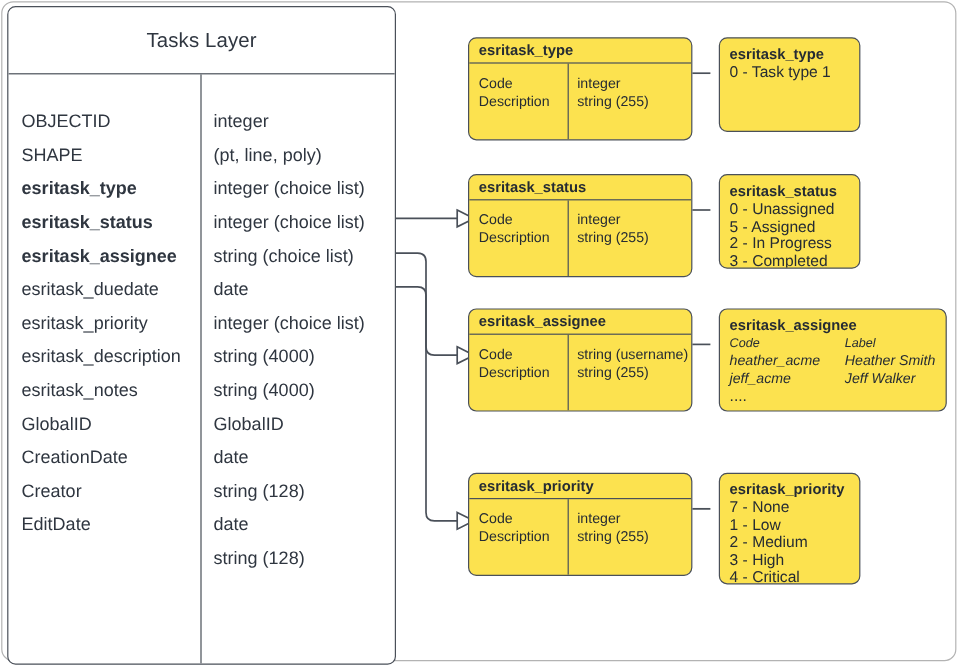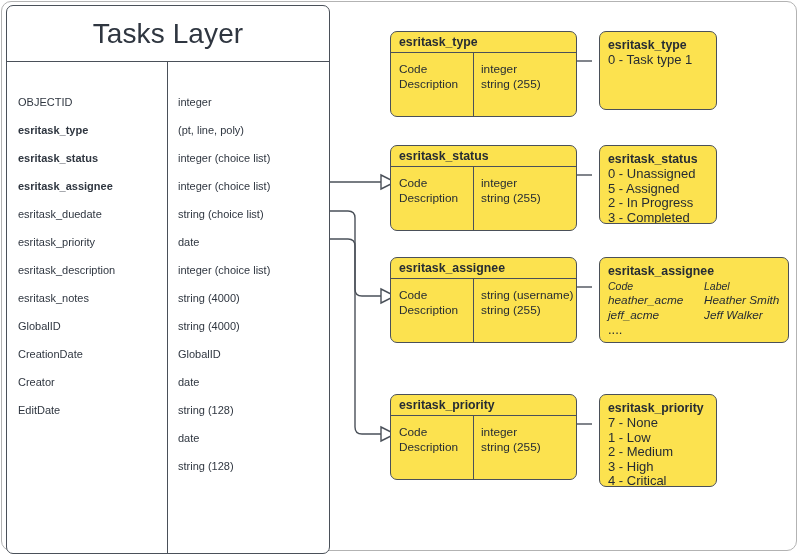--- a/index.html
+++ b/index.html
@@ -42,21 +42,21 @@
     box-sizing: border-box;
     border: 1.4px solid #4a5059;
     border-radius: 7px;
     background: #ffffff;
     overflow: hidden;
   }
   .entity-title {
     height: 56px;
     line-height: 56px;
     text-align: center;
-    font-size: 28px;
+    font-size: 17px;
     color: #2f3640;
     border-bottom: 1.4px solid #4a5059;
     box-sizing: border-box;
     letter-spacing: 0.1px;
   }
   .entity-body {
     position: relative;
     height: calc(100% - 56px);
   }
   .col-divider {
@@ -69,21 +69,21 @@
   }
   .fields-col, .types-col {
     position: absolute;
     top: 26px;
   }
   .fields-col { left: 11px; width: 145px; }
   .types-col  { left: 171px; width: 148px; }
   .frow {
     height: 28px;
     line-height: 28px;
-    font-size: 11px;
+    font-size: 15px;
     color: #2f3640;
     white-space: nowrap;
   }
   .frow.bold { font-weight: bold; }
 
   
   .ybox {
     position: absolute;
     box-sizing: border-box;
     background: #fce24f;
@@ -198,20 +198,21 @@
       <path d="M577,424 L592,424"></path>
     </g>
   </svg>
 
   <div class="entity-table">
     <div class="entity-title">Tasks Layer</div>
     <div class="entity-body">
       <div class="col-divider"></div>
       <div class="fields-col">
         <div class="frow">OBJECTID</div>
+        <div class="frow">SHAPE</div>
         <div class="frow bold">esritask_type</div>
         <div class="frow bold">esritask_status</div>
         <div class="frow bold">esritask_assignee</div>
         <div class="frow">esritask_duedate</div>
         <div class="frow">esritask_priority</div>
         <div class="frow">esritask_description</div>
         <div class="frow">esritask_notes</div>
         <div class="frow">GlobalID</div>
         <div class="frow">CreationDate</div>
         <div class="frow">Creator</div>

